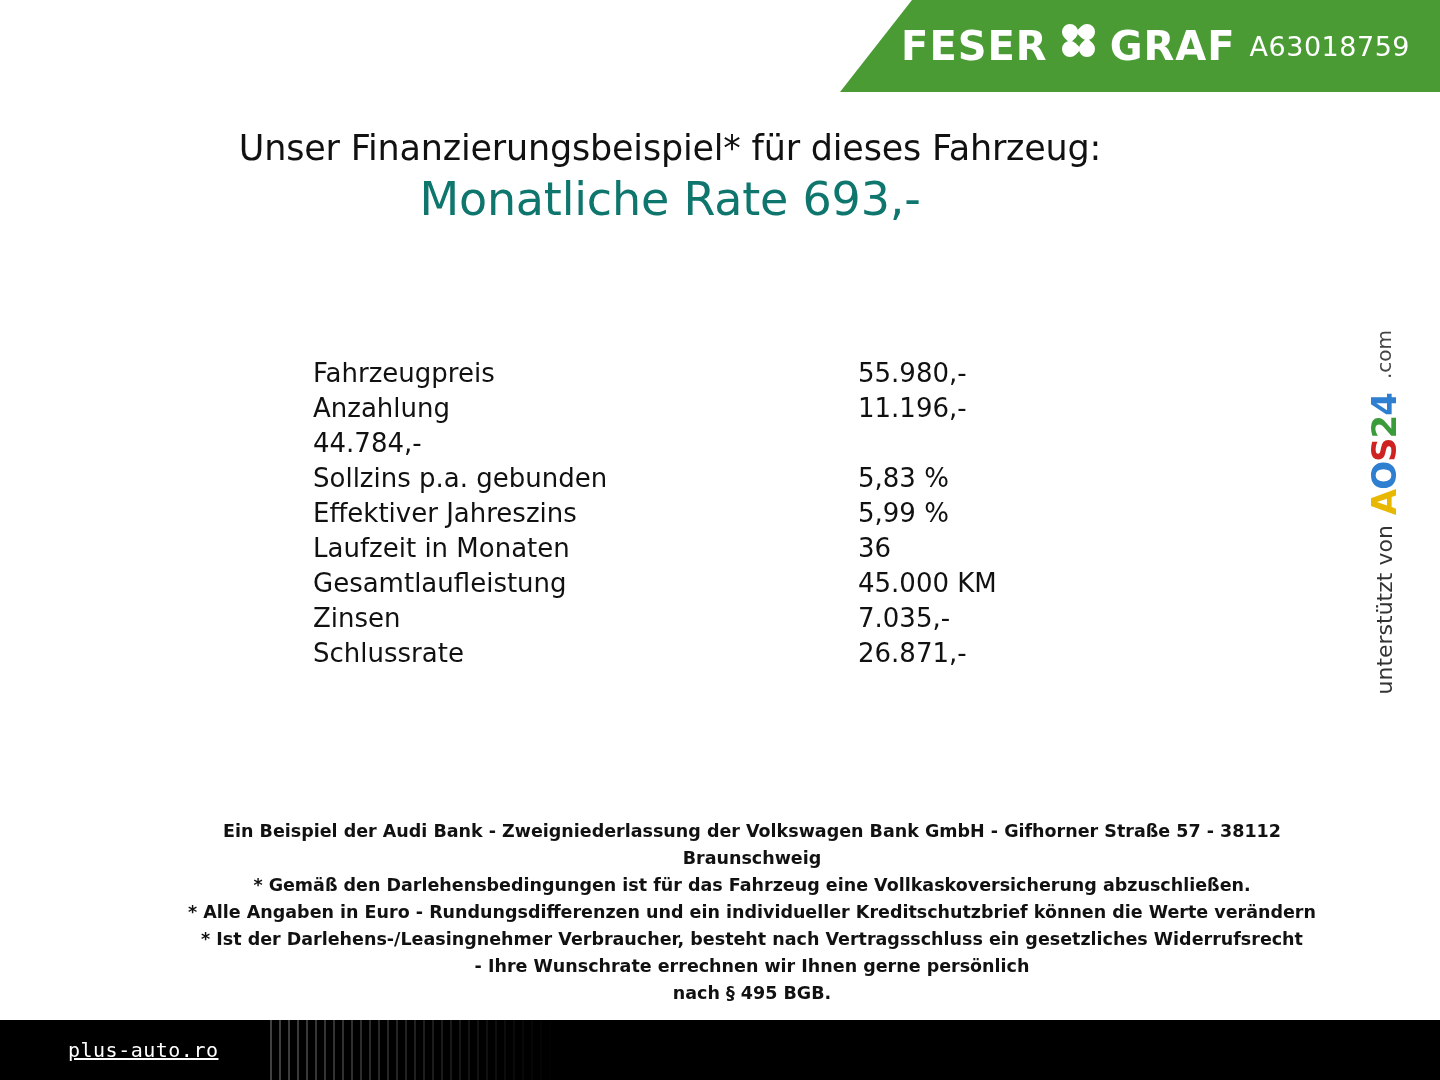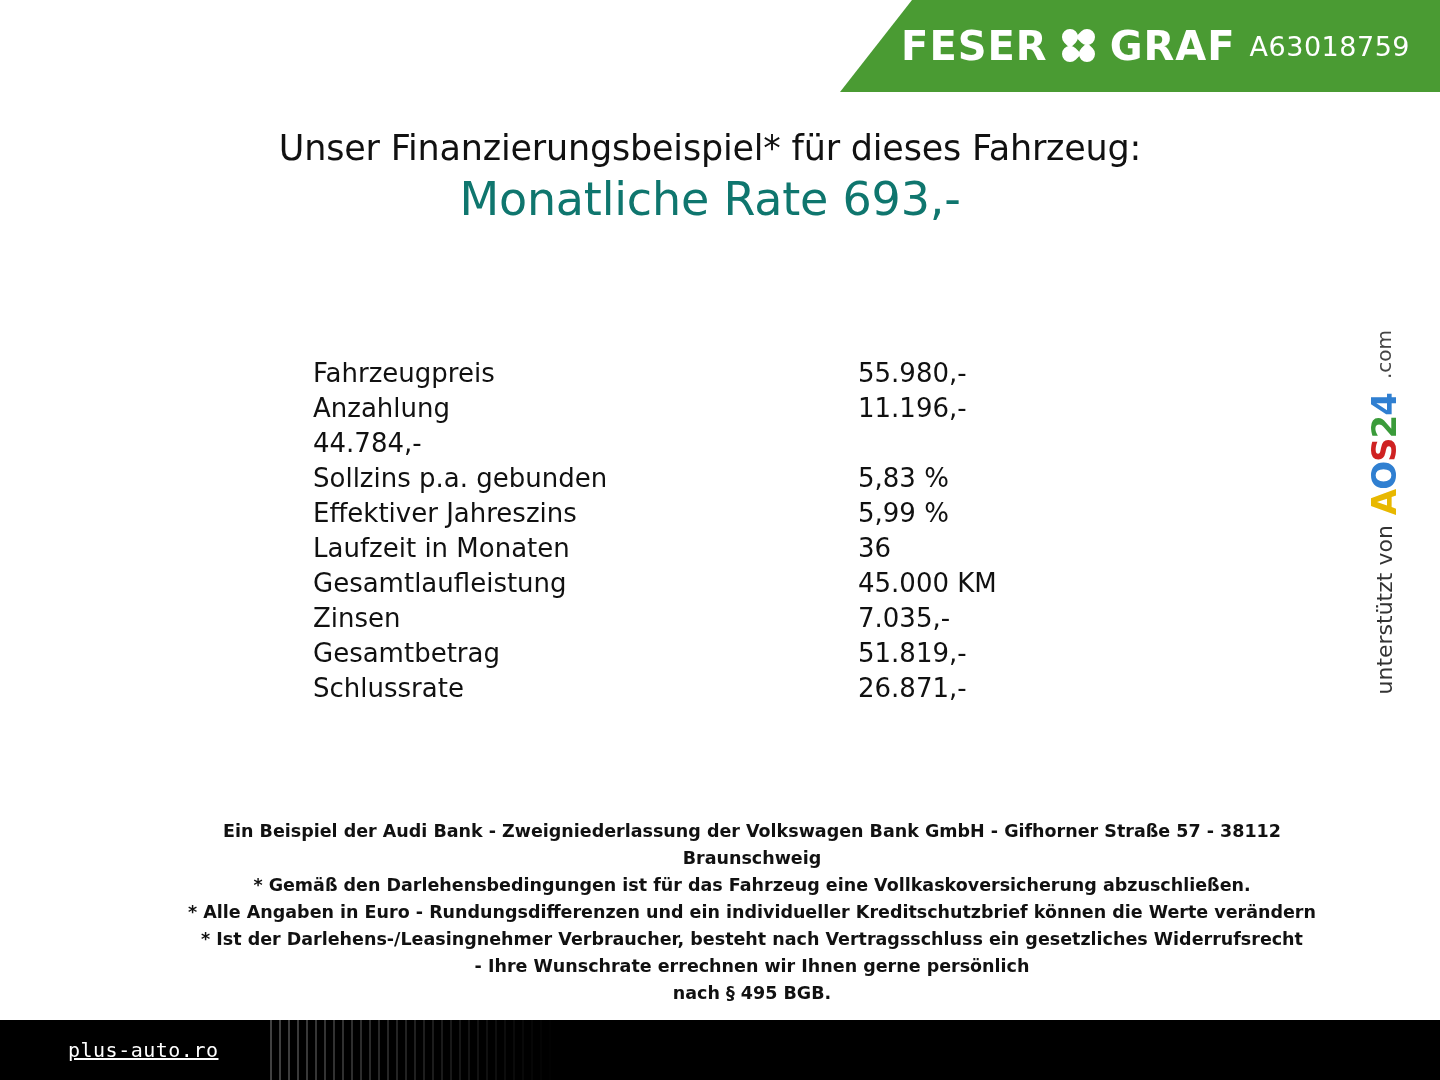--- a/index.html
+++ b/index.html
@@ -41,21 +41,20 @@
     display: flex;
     align-items: center;
     gap: 14px;
   }
   .brand-text {
     color: #ffffff;
     font-size: 40px;
     font-weight: bold;
     letter-spacing: 1px;
     display: flex;
-    align-items: center;
     gap: 13px;
   }
   .clover {
     display: inline-block;
     width: 36px;
     height: 36px;
     position: relative;
   }
   .clover span {
     position: absolute;
@@ -75,21 +74,20 @@
     letter-spacing: 0.5px;
   }
 
   
   .title-block {
     position: absolute;
     top: 128px;
     left: 0;
     width: 1340px;
     text-align: center;
-    margin-left: 40px;
   }
   .title-main {
     font-size: 35px;
     font-weight: normal;
     color: #111111;
     letter-spacing: -0.2px;
   }
   .title-rate {
     font-size: 46px;
     font-weight: normal;
@@ -253,24 +251,20 @@
   </div>
   <div class="row">
     <div class="label">Gesamtlaufleistung</div>
     <div class="value">45.000 KM</div>
   </div>
   <div class="row">
     <div class="label">Zinsen</div>
     <div class="value">7.035,-</div>
   </div>
   <div class="row">
-    <div class="label">Gesamtbetrag</div>
-    <div class="value">51.819,-</div>
-  </div>
-  <div class="row">
     <div class="label">Schlussrate</div>
     <div class="value">26.871,-</div>
   </div>
 </div>
 
 <div class="side">
   <div class="side-rot">
     <span>unterstützt von</span>
     <span class="aos-logo"><span class="aos-a">A</span><span class="aos-o">O</span><span class="aos-s">S</span><span class="aos-2">2</span><span class="aos-4">4</span></span>
     <span class="aos-com">.com</span>

